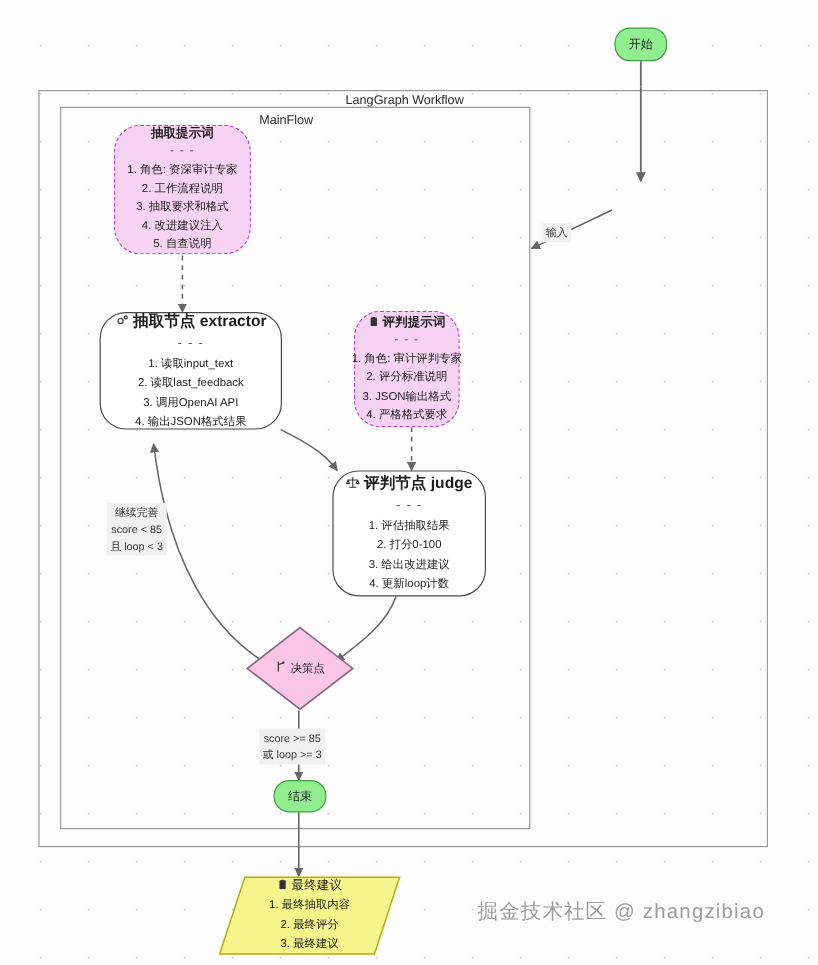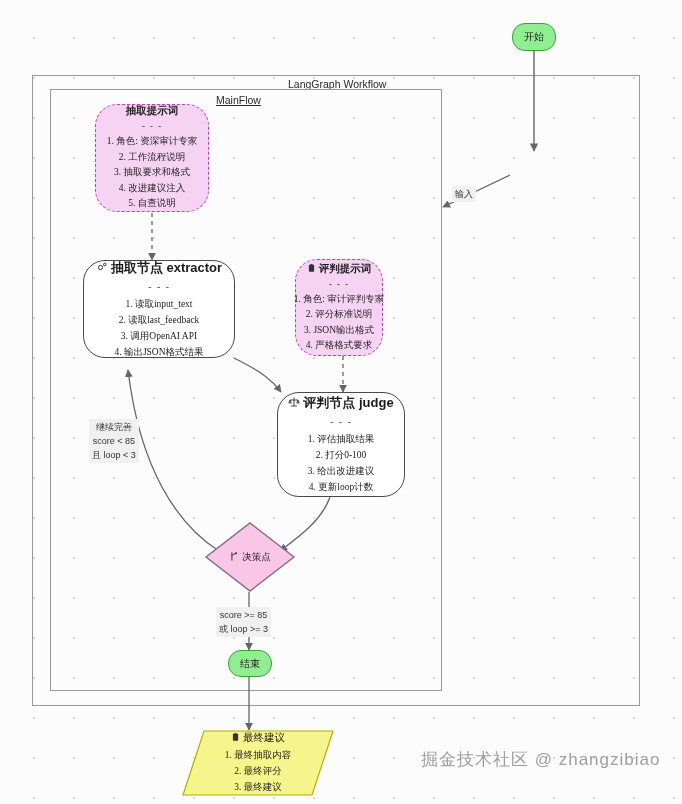--- a/index.html
+++ b/index.html
@@ -33,21 +33,21 @@
     justify-content: center;
     text-align: center;
     color: #1b1b1b;
     border-radius: 22px;
   }
   .node-title {
     font-weight: bold;
     white-space: nowrap;
   }
   .sep { color: #555; line-height: 1; }
-  .line { white-space: nowrap; font-family: Liberation Serif, serif; }
+  .line { white-space: nowrap; }
 
   
   .subgraph {
     position: absolute;
     box-sizing: border-box;
     border: 1.3px solid #9a9a9a;
     background: transparent;
   }
   .subgraph-label {
     position: absolute;
@@ -123,34 +123,33 @@
     text-align: center;
     white-space: nowrap;
   }
 
   .watermark {
     position: absolute;
     font-size: 17px;
     color: #9d9d9d;
     white-space: nowrap;
     letter-spacing: 1px;
-    margin-left: 23px;
   }
   .ic { display: inline-block; vertical-align: -1px; margin-right: 3px; }
 </style>
 </head>
 <body>
 
 <div id="canvas">
 
   <div class="subgraph" style="left:32px; top:75px; width:608px; height:631px;"></div>
   <div class="subgraph-label" style="left:288px; top:78px;">LangGraph Workflow</div>
 
   <div class="subgraph" style="left:50px; top:89px; width:392px; height:602px;"></div>
-  <div class="subgraph-label" style="left:216px; top:94px;text-decoration:underline;">MainFlow</div>
+  <div class="subgraph-label" style="left:216px; top:94px;">MainFlow</div>
 
   <svg class="layer">
     <defs>
       <marker id="arrow" viewBox="0 0 10 10" refX="9" refY="5" markerWidth="6" markerHeight="6" orient="auto-start-reverse">
         <path d="M 0 0 L 10 5 L 0 10 z" fill="#666"></path>
       </marker>
       <marker id="arrowd" viewBox="0 0 10 10" refX="9" refY="5" markerWidth="6" markerHeight="6" orient="auto-start-reverse">
         <path d="M 0 0 L 10 5 L 0 10 z" fill="#777"></path>
       </marker>
     </defs>

